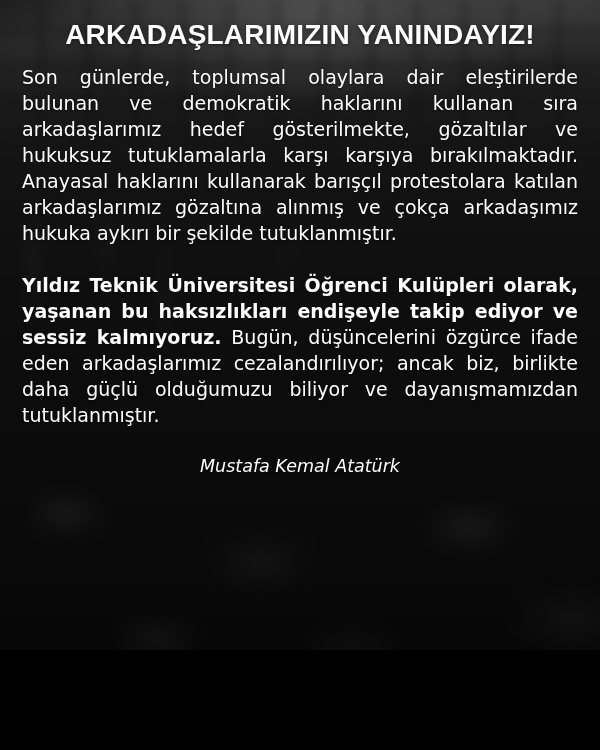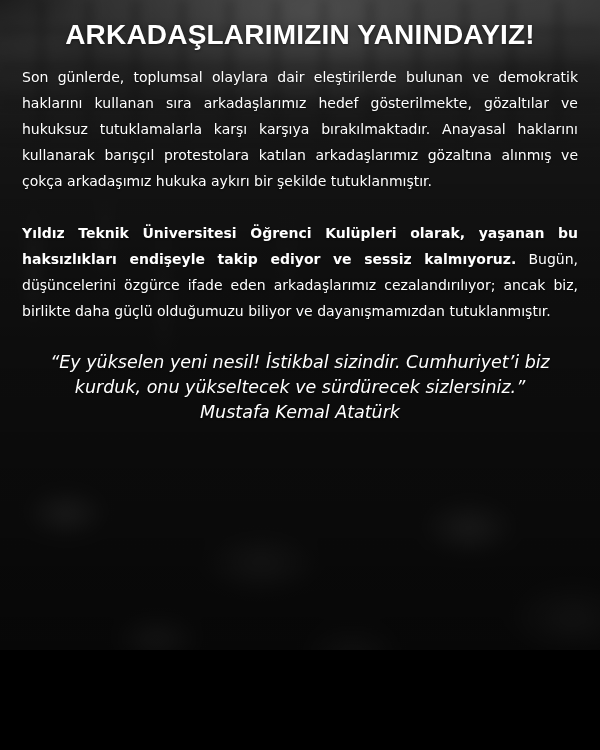--- a/index.html
+++ b/index.html
@@ -72,21 +72,21 @@
     font-size: 28px;
     line-height: 33px;
     font-weight: bold;
     text-align: center;
     white-space: nowrap;
     letter-spacing: 0.2px;
     text-shadow: 0 1px 3px rgba(0,0,0,.5);
   }
   .body-para {
     margin: 0 0 26px 0;
-    font-size: 14px;
+    font-size: 19px;
     line-height: 26px;
     text-align: justify;
     text-shadow: 0 1px 2px rgba(0,0,0,.45);
   }
   .body-para.bold,
   .body-para strong {
     font-weight: bold;
   }
   .quote {
     margin: 6px auto 0 auto;
@@ -117,17 +117,16 @@
   <div class="content">
     <h1 class="title">ARKADAŞLARIMIZIN YANINDAYIZ!</h1>
 
     <p class="body-para">Son günlerde, toplumsal olaylara dair eleştirilerde bulunan ve demokratik haklarını kullanan sıra arkadaşlarımız hedef gösterilmekte, gözaltılar ve hukuksuz tutuklamalarla karşı karşıya bırakılmaktadır. Anayasal haklarını kullanarak barışçıl protestolara katılan arkadaşlarımız gözaltına alınmış ve çokça arkadaşımız hukuka aykırı bir şekilde tutuklanmıştır.</p>
 
 
     <p class="body-para"><strong>Yıldız Teknik Üniversitesi Öğrenci Kulüpleri olarak, yaşanan bu haksızlıkları endişeyle takip ediyor ve sessiz kalmıyoruz.</strong><span> Bugün, düşüncelerini özgürce ifade eden arkadaşlarımız cezalandırılıyor; ancak biz, birlikte daha güçlü olduğumuzu biliyor ve dayanışmamızdan tutuklanmıştır.</span></p>
 
 
     <div class="quote">
-      <p class="quote-text">“Ey yükselen yeni nesil! İstikbal sizindir. Cumhuriyet’i biz kurduk, onu yükseltecek ve sürdürecek sizlersiniz.”</p>
       <p class="quote-attribution">Mustafa Kemal Atatürk</p>
     </div>
   </div>
 </div>
 
 </body></html>

